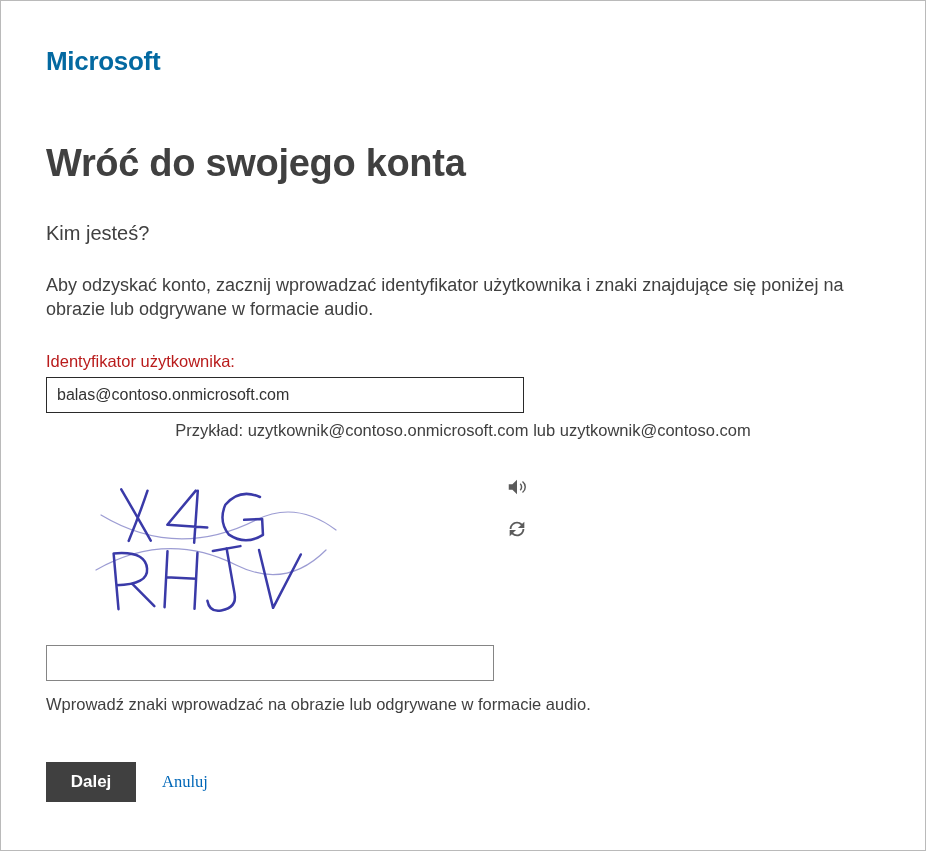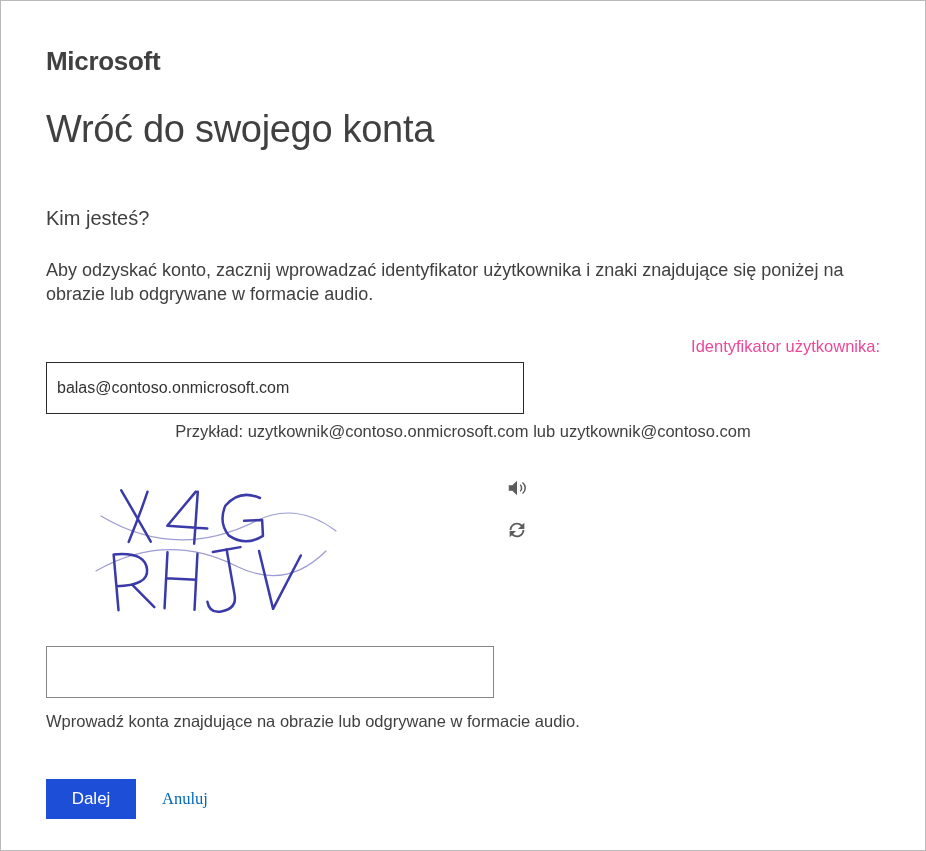--- a/index.html
+++ b/index.html
@@ -13,53 +13,52 @@
       width: 926px;
       height: 851px;
       border: 1px solid #bababa;
       padding: 45px 45px 30px 45px;
       color: #333;
     }
     .ms-logo {
       font-family: "Segoe UI", Arial, sans-serif;
       font-weight: 600;
       font-size: 26px;
-      color: #404040;
+      color: #0369a1;
       letter-spacing: -0.3px;
-      margin-bottom: 31px;
+      margin-bottom: 65px;
     }
     h1 {
-      font-weight: 400;
+      font-weight: 700;
       font-size: 38px;
       color: #404040;
-      margin-bottom: 56px;
+      margin-bottom: 37px;
       letter-spacing: -0.3px;
     }
     h2 {
       font-weight: 300;
       font-size: 20px;
       color: #404040;
       margin-bottom: 28px;
     }
     .instruction {
       font-size: 18px;
       color: #404040;
       line-height: 1.35;
       margin-bottom: 30px;
       max-width: 820px;
     }
     .field-label {
       font-size: 16.5px;
-      color: #ec4899;
+      color: #b91c1c;
       margin-bottom: 6px;
-      text-align: right;
     }
     .text-input {
       width: 478px;
-      height: 52px;
+      height: 36px;
       border: 1.5px solid #2a2a2a;
       padding: 4px 10px;
       font-size: 16px;
       font-family: inherit;
       color: #333;
       margin-bottom: 8px;
     }
     .text-input.captcha {
       width: 448px;
       border: 1px solid #858585;
@@ -103,27 +102,27 @@
       color: #404040;
       margin-top: 6px;
       margin-bottom: 48px;
     }
     .buttons {
       display: flex;
       align-items: center;
       gap: 26px;
     }
     .btn-primary {
-      background: #1d4ed8;
+      background: #404040;
       color: #fff;
       border: none;
       padding: 10px 20px;
       font-size: 17px;
       font-family: inherit;
-      font-weight: 400;
+      font-weight: 700;
       cursor: pointer;
       min-width: 90px;
     }
     .btn-link {
       background: none;
       border: none;
       color: #0067b8;
       font-size: 16.5px;
       font-family: Liberation Serif, serif;
       cursor: pointer;
@@ -185,21 +184,21 @@
       <svg viewBox="0 0 24 24" fill="currentColor">
         <path d="M17.65 6.35A7.958 7.958 0 0 0 12 4c-4.42 0-8 3.58-8 8h2c0-3.31 2.69-6 6-6 1.66 0 3.14.69 4.22 1.78L13 11h7V4l-2.35 2.35z"></path>
         <path d="M6.35 17.65A7.958 7.958 0 0 0 12 20c4.42 0 8-3.58 8-8h-2c0 3.31-2.69 6-6 6-1.66 0-3.14-.69-4.22-1.78L11 13H4v7l2.35-2.35z"></path>
       </svg>
     </div>
   </div>
 </div>
 
 <input type="text" class="text-input captcha" value="" style="">
 
-<div class="helper">Wprowadź konta znajdujące na obrazie lub odgrywane w formacie audio.</div>
+<div class="helper">Wprowadź znaki wprowadzać na obrazie lub odgrywane w formacie audio.</div>
 
 <div class="buttons">
   <button class="btn-primary">Dalej</button>
   <button class="btn-link">Anuluj</button>
 </div>
 
 
 
 
 </body></html>

